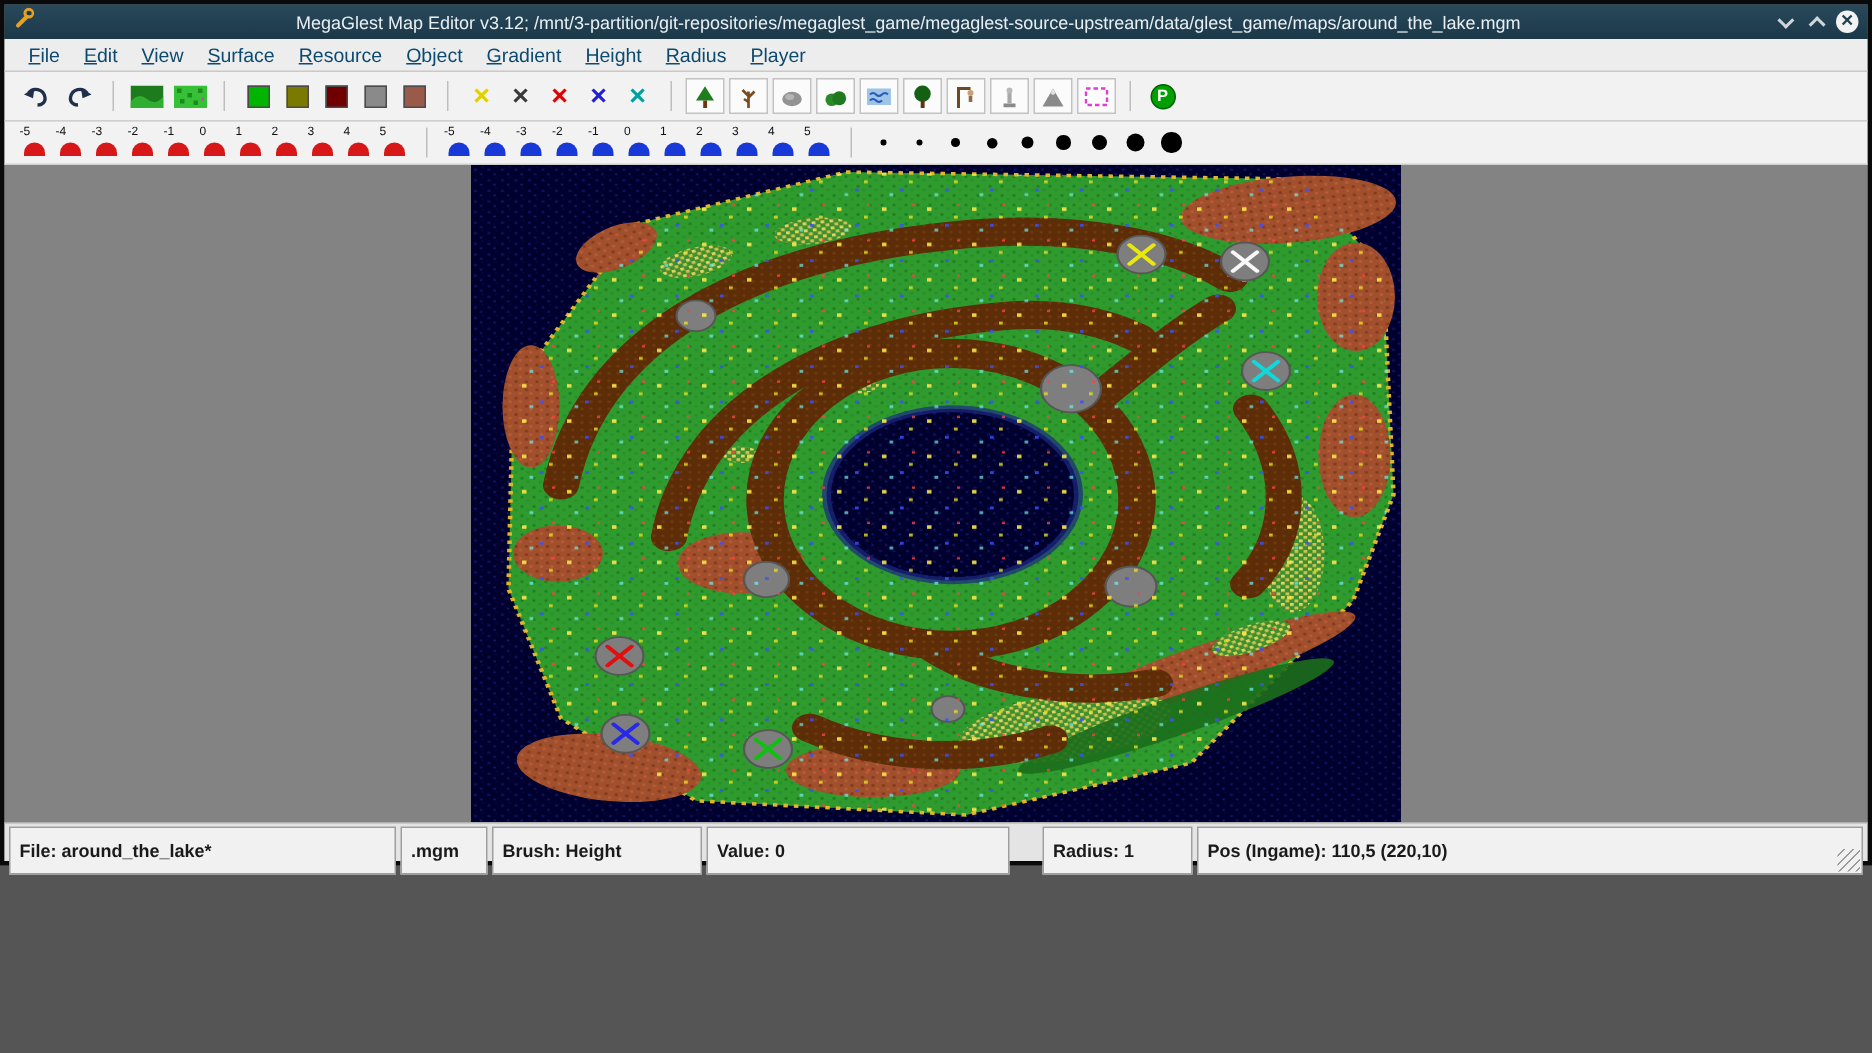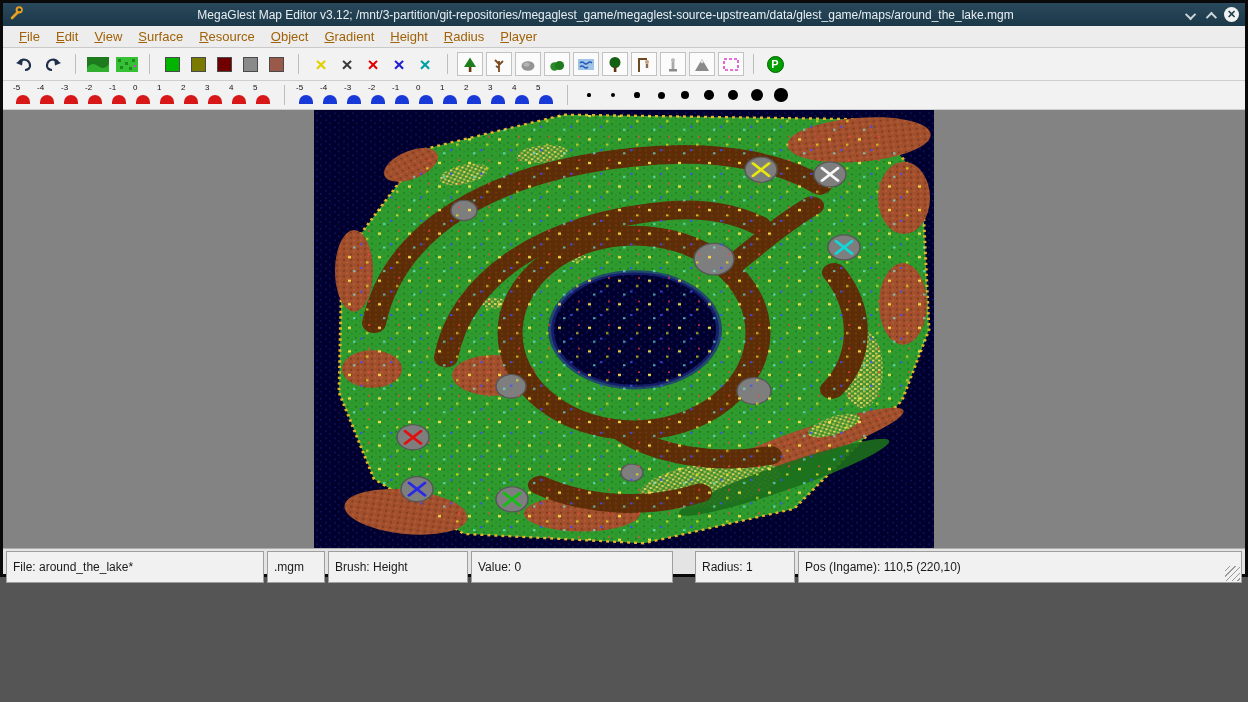--- a/index.html
+++ b/index.html
@@ -11,21 +11,21 @@
   .titlebar { height:23px; background:linear-gradient(#29495c,#1b3848); color:#e9eff3; display:flex; align-items:center; padding:0 6px; gap:6px; flex:0 0 auto; }
   .title-text { flex:1; text-align:center; font-size:12px; white-space:nowrap; overflow:hidden; text-overflow:ellipsis; }
   .win-controls { display:flex; align-items:center; gap:10px; }
   .chev { width:8px; height:8px; display:inline-block; border-left:2px solid #cdd6db; border-bottom:2px solid #cdd6db; }
   .chev.down { transform:rotate(-45deg) translateY(-2px); }
   .chev.up { transform:rotate(135deg) translateY(-2px); }
   .close-btn { width:15px; height:15px; background:#f2f2f2; border-radius:50%; color:#20404e; font-size:11px; font-weight:bold; display:flex; align-items:center; justify-content:center; line-height:1; }
 
   
   .menubar { height:22px; background:#ededed; border-bottom:1px solid #c9c9c9; display:flex; align-items:center; padding-left:8px; flex:0 0 auto; }
-  .menu-item { display:inline-block; font-size:13px; color:#a16207; padding:2px 8px; }
+  .menu-item { display:inline-block; font-size:13px; color:#0c4a6e; padding:2px 8px; }
   .menu-item::first-letter { text-decoration:underline; }
 
   
   .toolbar { background:#f2f2f2; border-bottom:1px solid #cfcfcf; display:flex; align-items:center; padding:2px 8px; gap:3px; flex:0 0 auto; }
   .tb1 { height:33px; }
   .tb2 { height:29px; }
   .sep { width:1px; height:20px; background:#bdbdbd; margin:0 6px; flex:0 0 auto; }
   .tbtn { width:26px; height:24px; display:flex; align-items:center; justify-content:center; flex:0 0 auto; }
   .swatch { width:15px; height:15px; border:1px solid #4a4a4a; display:inline-block; }
   .resx { font-size:19px; font-weight:bold; line-height:1; }
@@ -40,21 +40,21 @@
   .rdot { background:#000; border-radius:50%; display:inline-block; }
   .brush-group { display:flex; align-items:center; }
 
   
   .content { flex:1 1 auto; background:#838383; display:flex; justify-content:center; align-items:stretch; overflow:hidden; }
   .map-canvas { width:620px; height:100%; flex:0 0 auto; }
   .map-canvas svg { display:block; width:100%; height:100%; }
 
   
   .statusbar { height:26px; background:#e4e4e4; border-top:1px solid #aeaeae; display:flex; align-items:stretch; gap:3px; padding:2px 3px; font-size:12px; color:#1a1a1a; flex:0 0 auto; }
-  .status-cell { border:1px solid #9e9e9e; background:#f1f1f1; display:flex; align-items:center; padding:15px 6px; white-space:nowrap; overflow:hidden; }
+  .status-cell { border:1px solid #9e9e9e; background:#f1f1f1; display:flex; align-items:center; padding:15px 6px; white-space:nowrap; overflow:hidden;font-weight:bold; }
   .sc-file { flex:0 0 258px; }
   .sc-ext  { flex:0 0 58px; }
   .sc-obj  { flex:0 0 202px; }
   .sc-brush{ flex:0 0 140px; }
   .sc-val  { flex:0 0 202px; }
   .sc-rad  { flex:0 0 100px;margin-left:19px; }
   .sc-pos  { flex:1 1 auto; justify-content:flex-start; position:relative; }
   .grip { position:absolute; right:1px; bottom:1px; width:15px; height:15px; background:repeating-linear-gradient(135deg, transparent 0 3px, #9a9a9a 3px 4px); }
 </style>
 </head>

